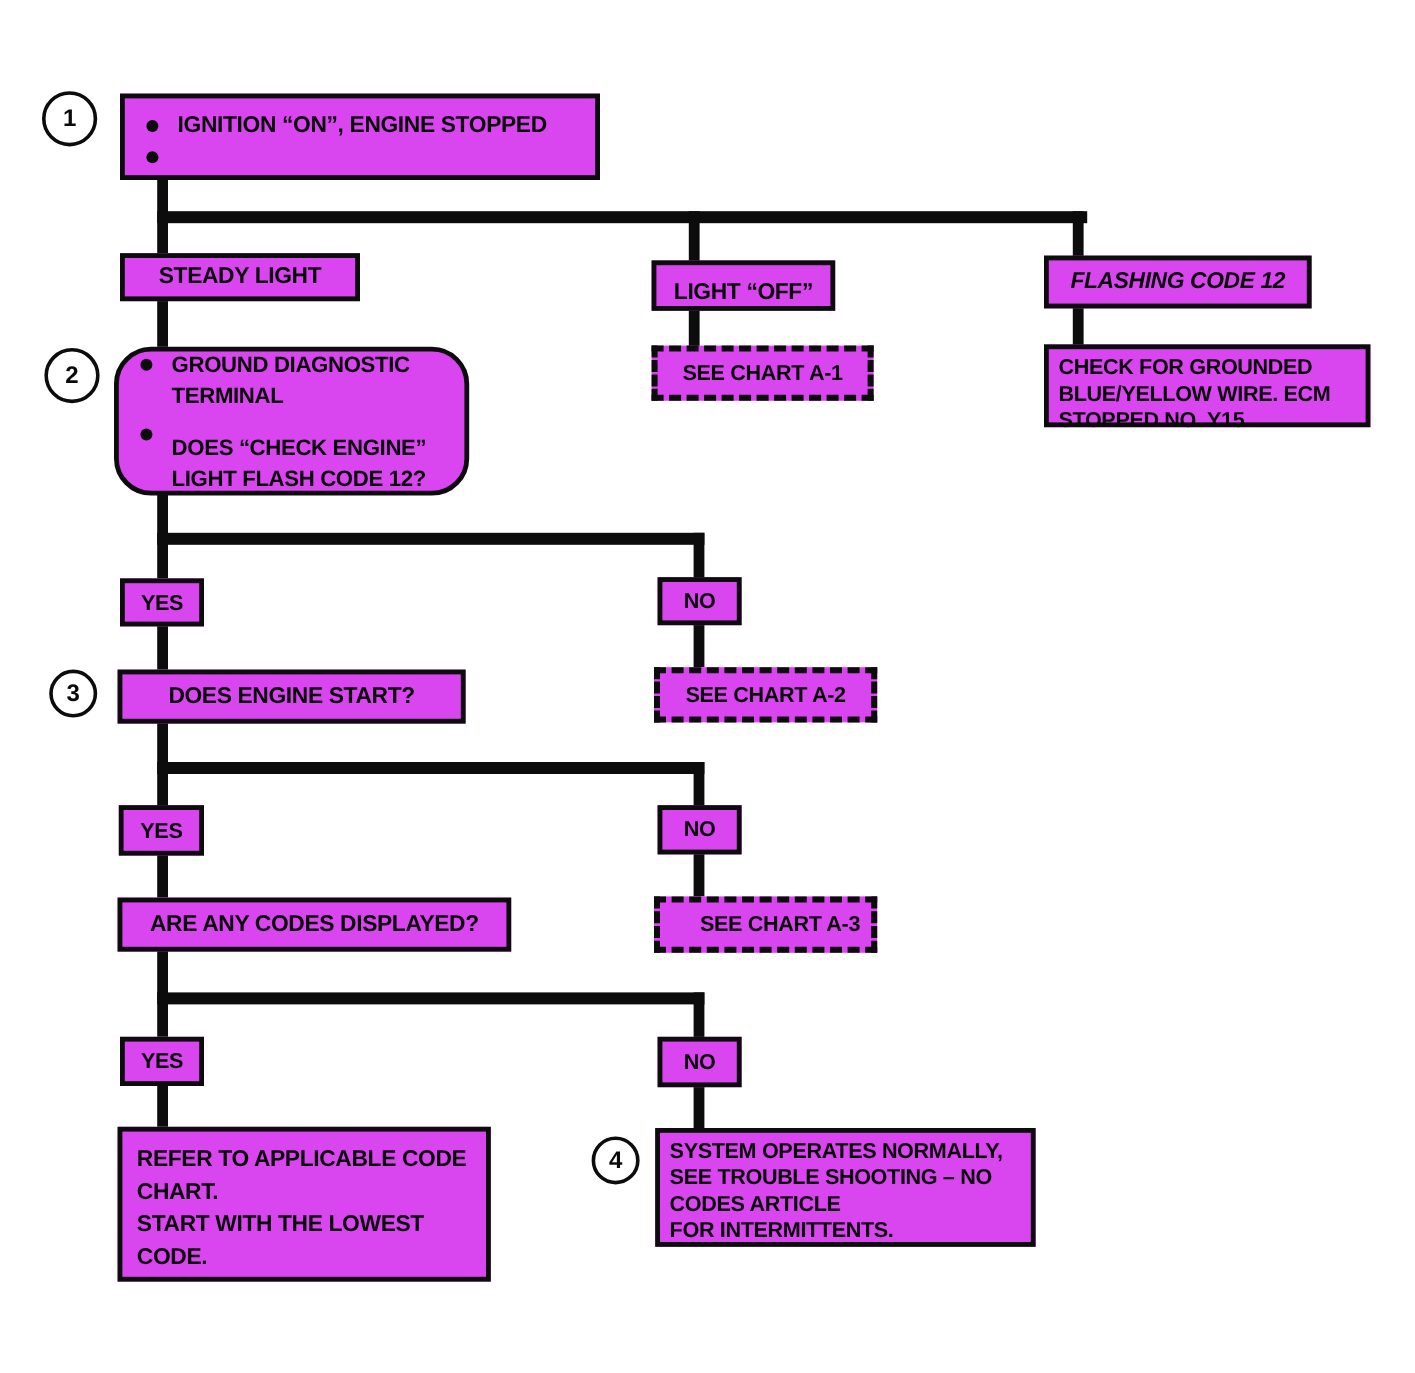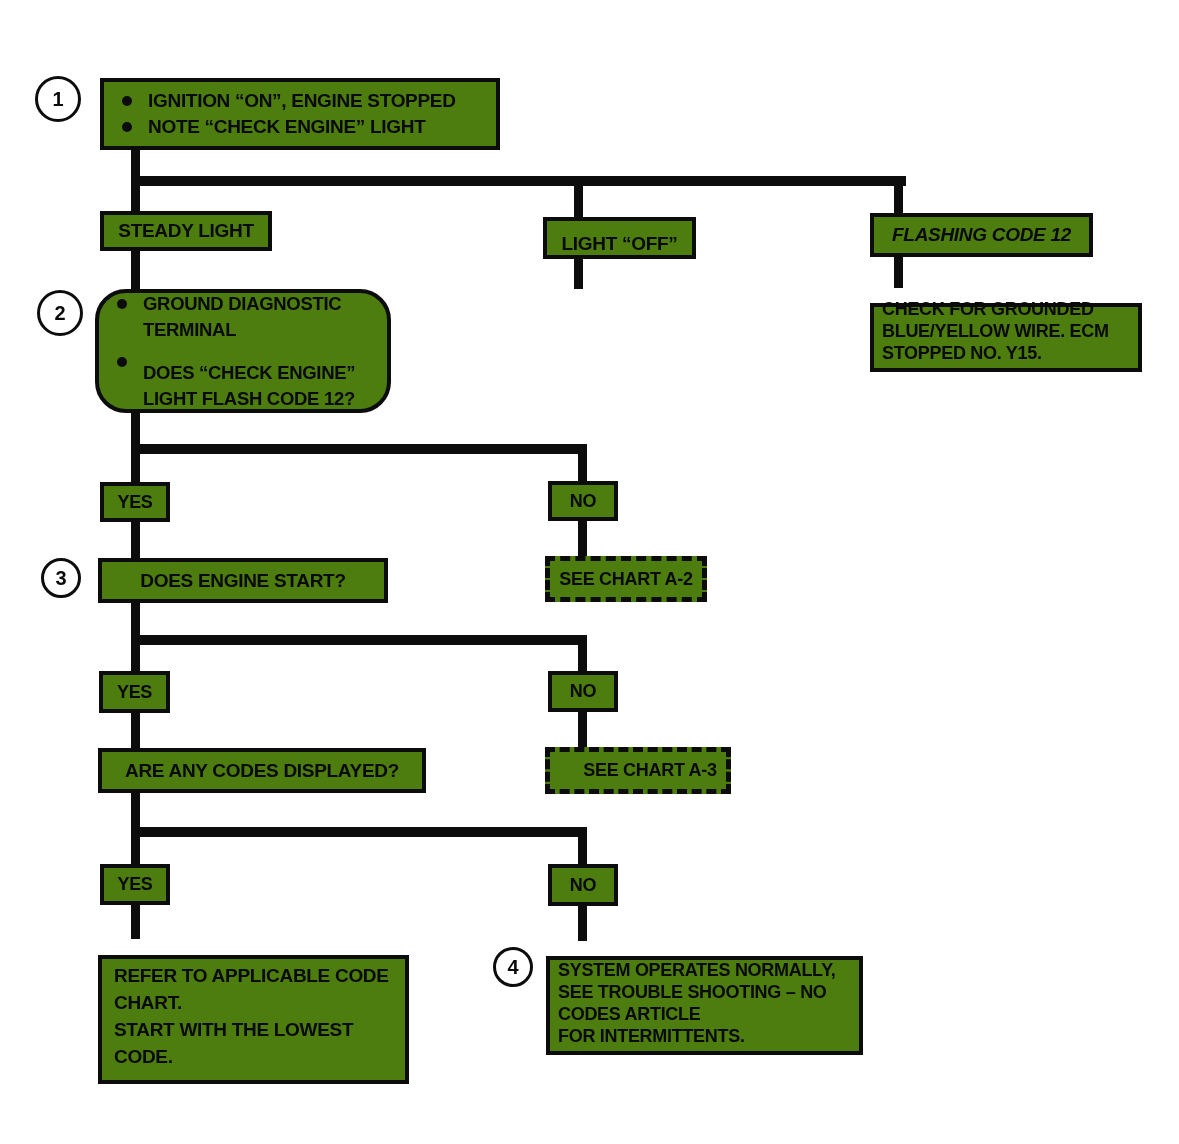--- a/index.html
+++ b/index.html
@@ -3,33 +3,33 @@
 <meta charset="utf-8">
 <style>
   html,body{margin:0;padding:0;background:#fff;}
   .stage{
     position:relative;width:1179px;height:1144px;background:#fff;overflow:hidden;
     font-family:"Liberation Sans","DejaVu Sans",sans-serif;
     color:#0a0a0a;
   }
   .ln{position:absolute;background:#0c0c0c;}
   .box{
-    position:absolute;border:4px solid #0c0c0c;background:#4d7c0f;box-sizing:border-box;
+    position:absolute;border:4px solid #0c0c0c;background:#d946ef;box-sizing:border-box;
     font-weight:700;letter-spacing:-0.3px;
     display:flex;align-items:center;
   }
   .box.center{justify-content:center;}
   .box.dashed{border:5px dashed #0c0c0c;justify-content:center;}
   .lbl{font-size:19px;}
   .sm .lbl{font-size:18px;}
   .bullets{flex-direction:column;align-items:flex-start;justify-content:center;gap:6px;padding:8px 10px;}
   .brow{display:flex;align-items:flex-start;gap:16px;font-size:19px;font-weight:700;line-height:26px;}
   .dot{width:10px;height:10px;border-radius:50%;background:#0c0c0c;flex:0 0 auto;margin:8px 0 0 8px;}
   .btxt{display:block;}
-  .multiline{flex-direction:column;align-items:flex-start;justify-content:flex-end;padding:4px 8px;margin-top:16px;}
+  .multiline{flex-direction:column;align-items:flex-start;justify-content:flex-start;padding:4px 8px;}
   .multiline .tline{font-size:18px;font-weight:700;line-height:22px;letter-spacing:-0.3px;}
   .refer .tline{font-size:19px;line-height:27px;max-width:286px;}
   .circle{
     position:absolute;border:3px solid #0c0c0c;border-radius:50%;background:#fff;
     display:flex;align-items:center;justify-content:center;
     font-size:20px;font-weight:700;
   }
   .c-lg{width:40px;height:40px;}
   .c-sm{width:34px;height:34px;}
 </style>
@@ -74,34 +74,36 @@
     <span>4</span>
   </div>
 
   <div class="box bullets" style="left:100px;top:78px;width:400px;height:72px;gap:0;">
     <div class="brow">
       <span class="dot"></span>
       <span class="btxt">IGNITION “ON”, ENGINE STOPPED</span>
     </div>
     <div class="brow">
       <span class="dot"></span>
-      <span class="btxt">NOTE “CHECK ENGINE” LIGHT</span>
     </div>
   </div>
 
-  <div class="box center" style="left:100px;top:211px;width:172px;height:40px;">
+  <div class="box center" style="left:100px;top:211px;width:200px;height:40px;">
     <span class="lbl">STEADY LIGHT</span>
   </div>
   <div class="box center" style="left:543px;top:217px;width:153px;height:42px;align-items:flex-end;">
     <span class="lbl">LIGHT “OFF”</span>
   </div>
   <div class="box center" style="left:870px;top:213px;width:223px;height:44px;font-style:italic;">
     <span class="lbl">FLASHING CODE 12</span>
   </div>
 
+  <div class="box dashed sm" style="left:543px;top:288px;width:185px;height:46px;">
+    <span class="lbl">SEE CHART A-1</span>
+  </div>
 
   <div class="box multiline" style="left:870px;top:287px;width:272px;height:69px;">
     <span class="tline">CHECK FOR GROUNDED</span>
     <span class="tline">BLUE/YELLOW WIRE. ECM</span>
     <span class="tline">STOPPED NO. Y15.</span>
   </div>
 
   <div class="box bullets" style="left:95px;top:289px;width:296px;height:124px;border-radius:31px;">
     <div class="brow">
       <span class="dot"></span>
@@ -116,21 +118,21 @@
   <div class="box center sm" style="left:100px;top:482px;width:70px;height:40px;">
     <span class="lbl">YES</span>
   </div>
   <div class="box center sm" style="left:548px;top:481px;width:70px;height:40px;">
     <span class="lbl">NO</span>
   </div>
 
   <div class="box center" style="left:98px;top:558px;width:290px;height:45px;">
     <span class="lbl">DOES ENGINE START?</span>
   </div>
-  <div class="box dashed sm" style="left:545px;top:556px;width:162px;height:46px;">
+  <div class="box dashed sm" style="left:545px;top:556px;width:186px;height:46px;">
     <span class="lbl">SEE CHART A-2</span>
   </div>
 
   <div class="box center sm" style="left:99px;top:671px;width:71px;height:42px;">
     <span class="lbl">YES</span>
   </div>
   <div class="box center sm" style="left:548px;top:671px;width:70px;height:41px;">
     <span class="lbl">NO</span>
   </div>
 

